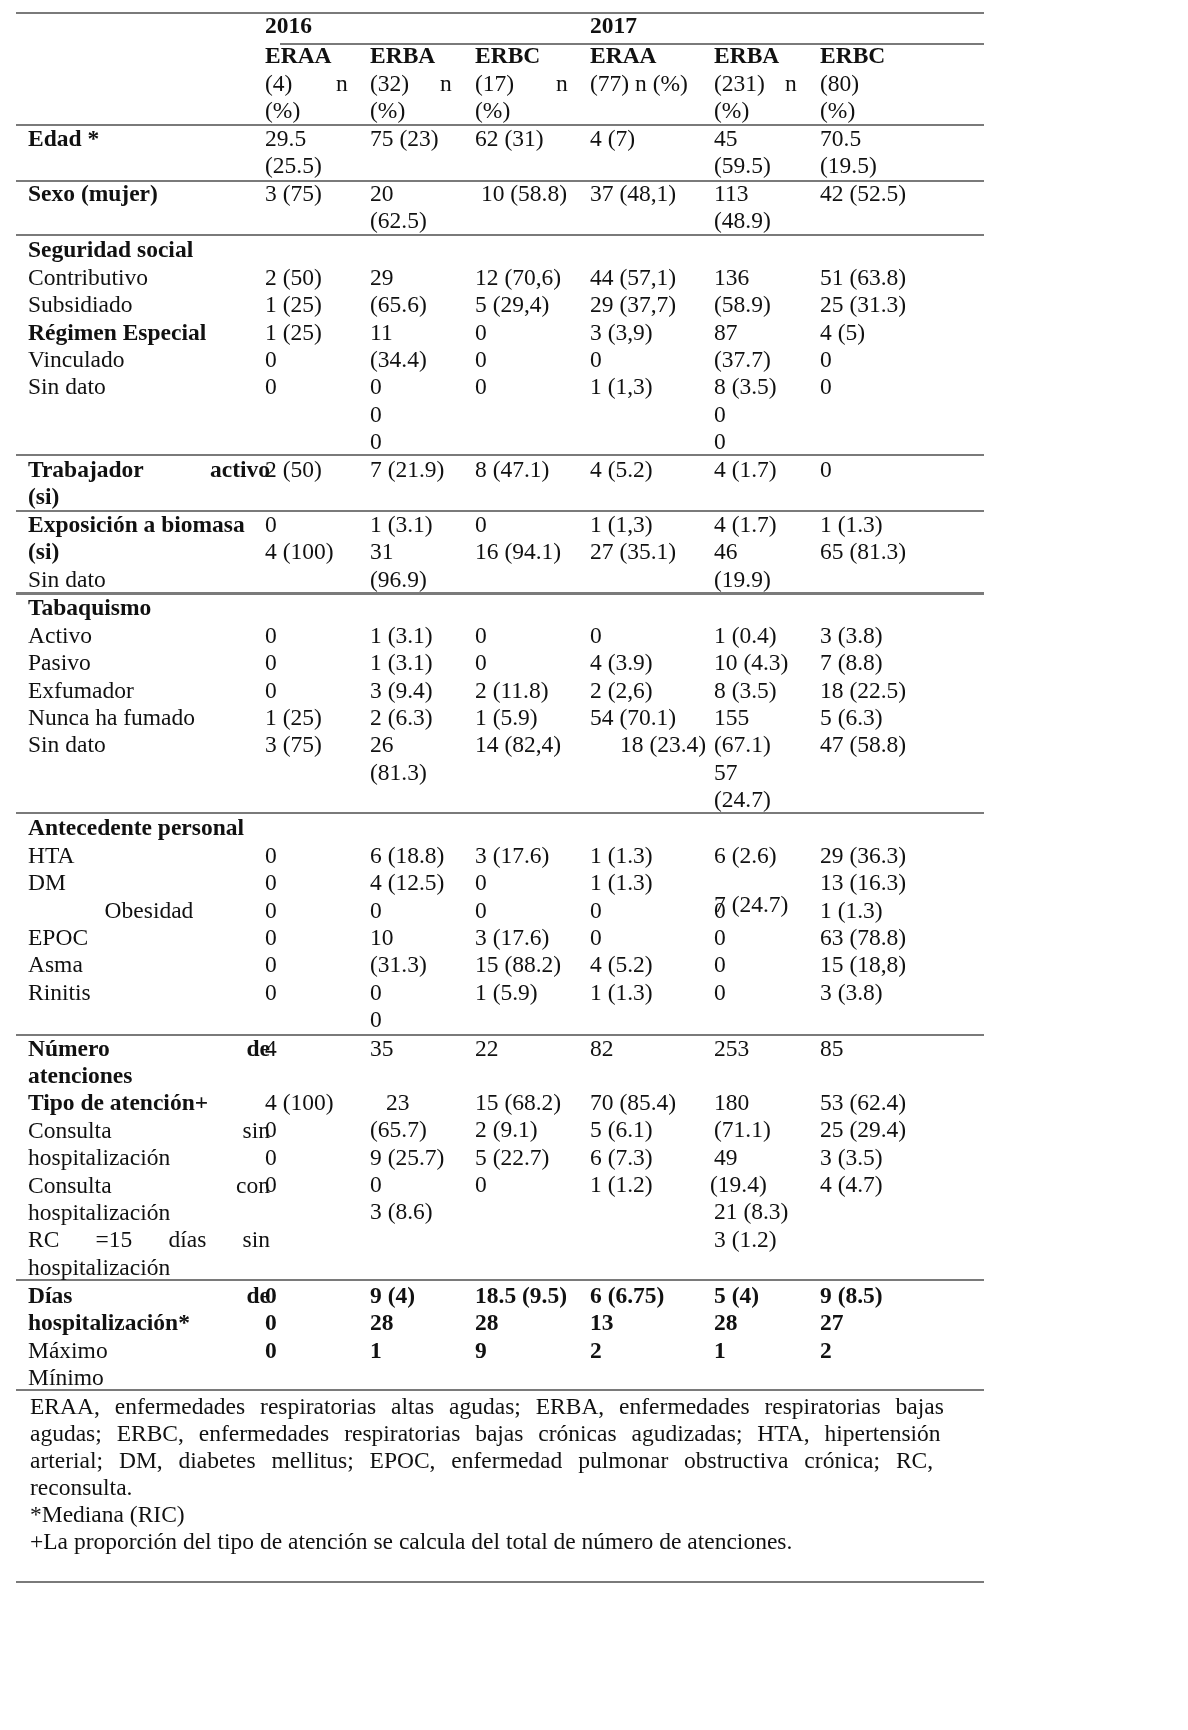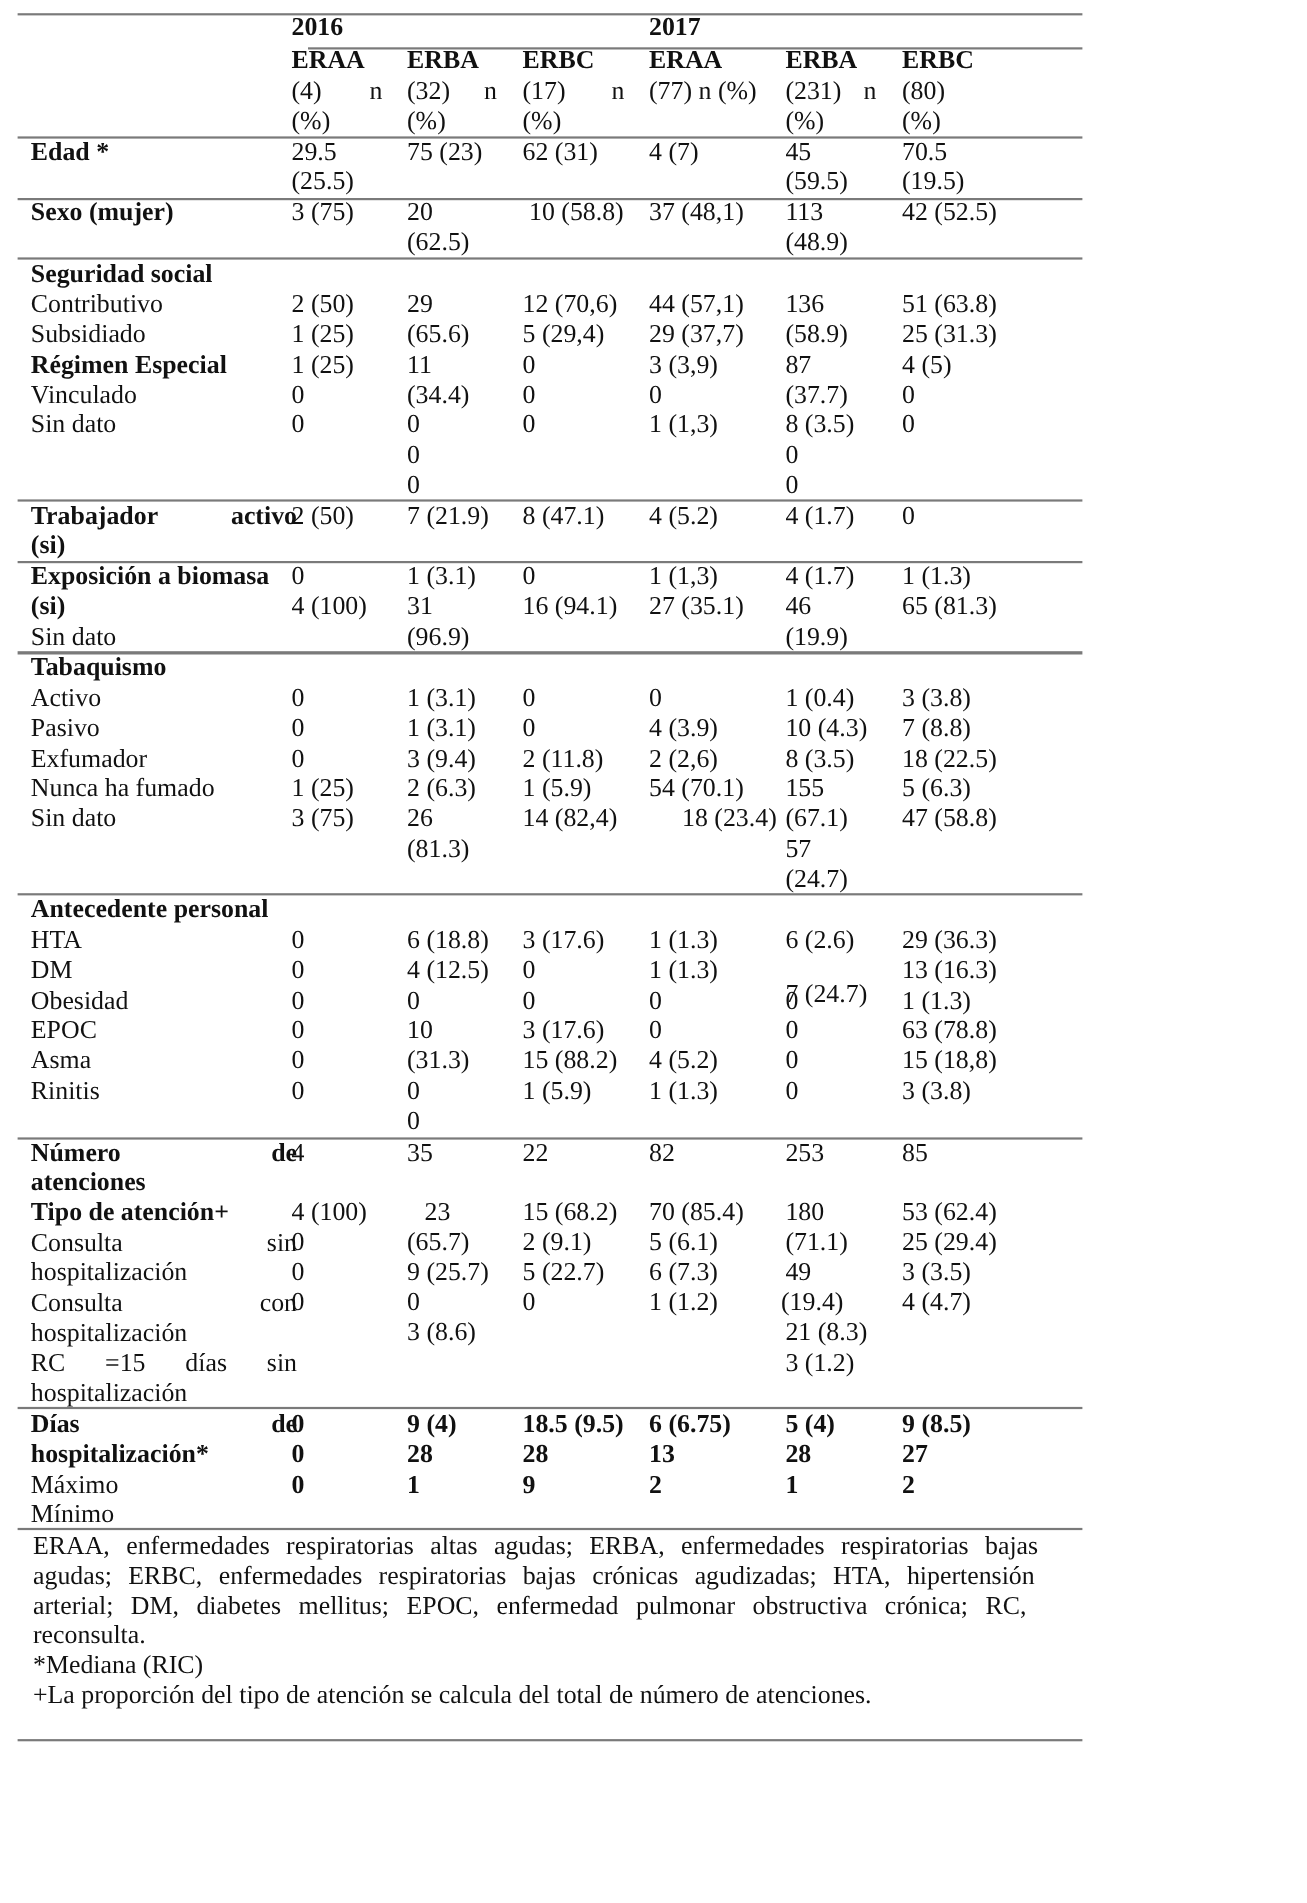--- a/index.html
+++ b/index.html
@@ -191,21 +191,21 @@
         <div class="cell" style="left: 714px; top: 756.5px;">57</div>
         <div class="cell" style="left: 714px; top: 783.8px;">(24.7)</div>
         <div class="cell" style="left: 820px; top: 620px;">3 (3.8)</div>
         <div class="cell" style="left: 820px; top: 647.3px;">7 (8.8)</div>
         <div class="cell" style="left: 820px; top: 674.6px;">18 (22.5)</div>
         <div class="cell" style="left: 820px; top: 701.9px;">5 (6.3)</div>
         <div class="cell" style="left: 820px; top: 729.2px;">47 (58.8)</div>
         <div class="lbl b" style="top: 812px;">Antecedente personal</div>
         <div class="lbl" style="top: 840px;">HTA</div>
         <div class="lbl" style="top: 867.3px;">DM</div>
-        <div class="lbl" style="top: 894.6px;">Obesidad</div>
+        <div class="lbl" style="top: 894.6px; text-align: center;">Obesidad</div>
         <div class="lbl" style="top: 921.9px;">EPOC</div>
         <div class="lbl" style="top: 949.2px;">Asma</div>
         <div class="lbl" style="top: 976.5px;">Rinitis</div>
         <div class="cell" style="left: 265px; top: 840px;">0</div>
         <div class="cell" style="left: 265px; top: 867.3px;">0</div>
         <div class="cell" style="left: 265px; top: 894.6px;">0</div>
         <div class="cell" style="left: 265px; top: 921.9px;">0</div>
         <div class="cell" style="left: 265px; top: 949.2px;">0</div>
         <div class="cell" style="left: 265px; top: 976.5px;">0</div>
         <div class="cell" style="left: 370px; top: 840px;">6 (18.8)</div>

